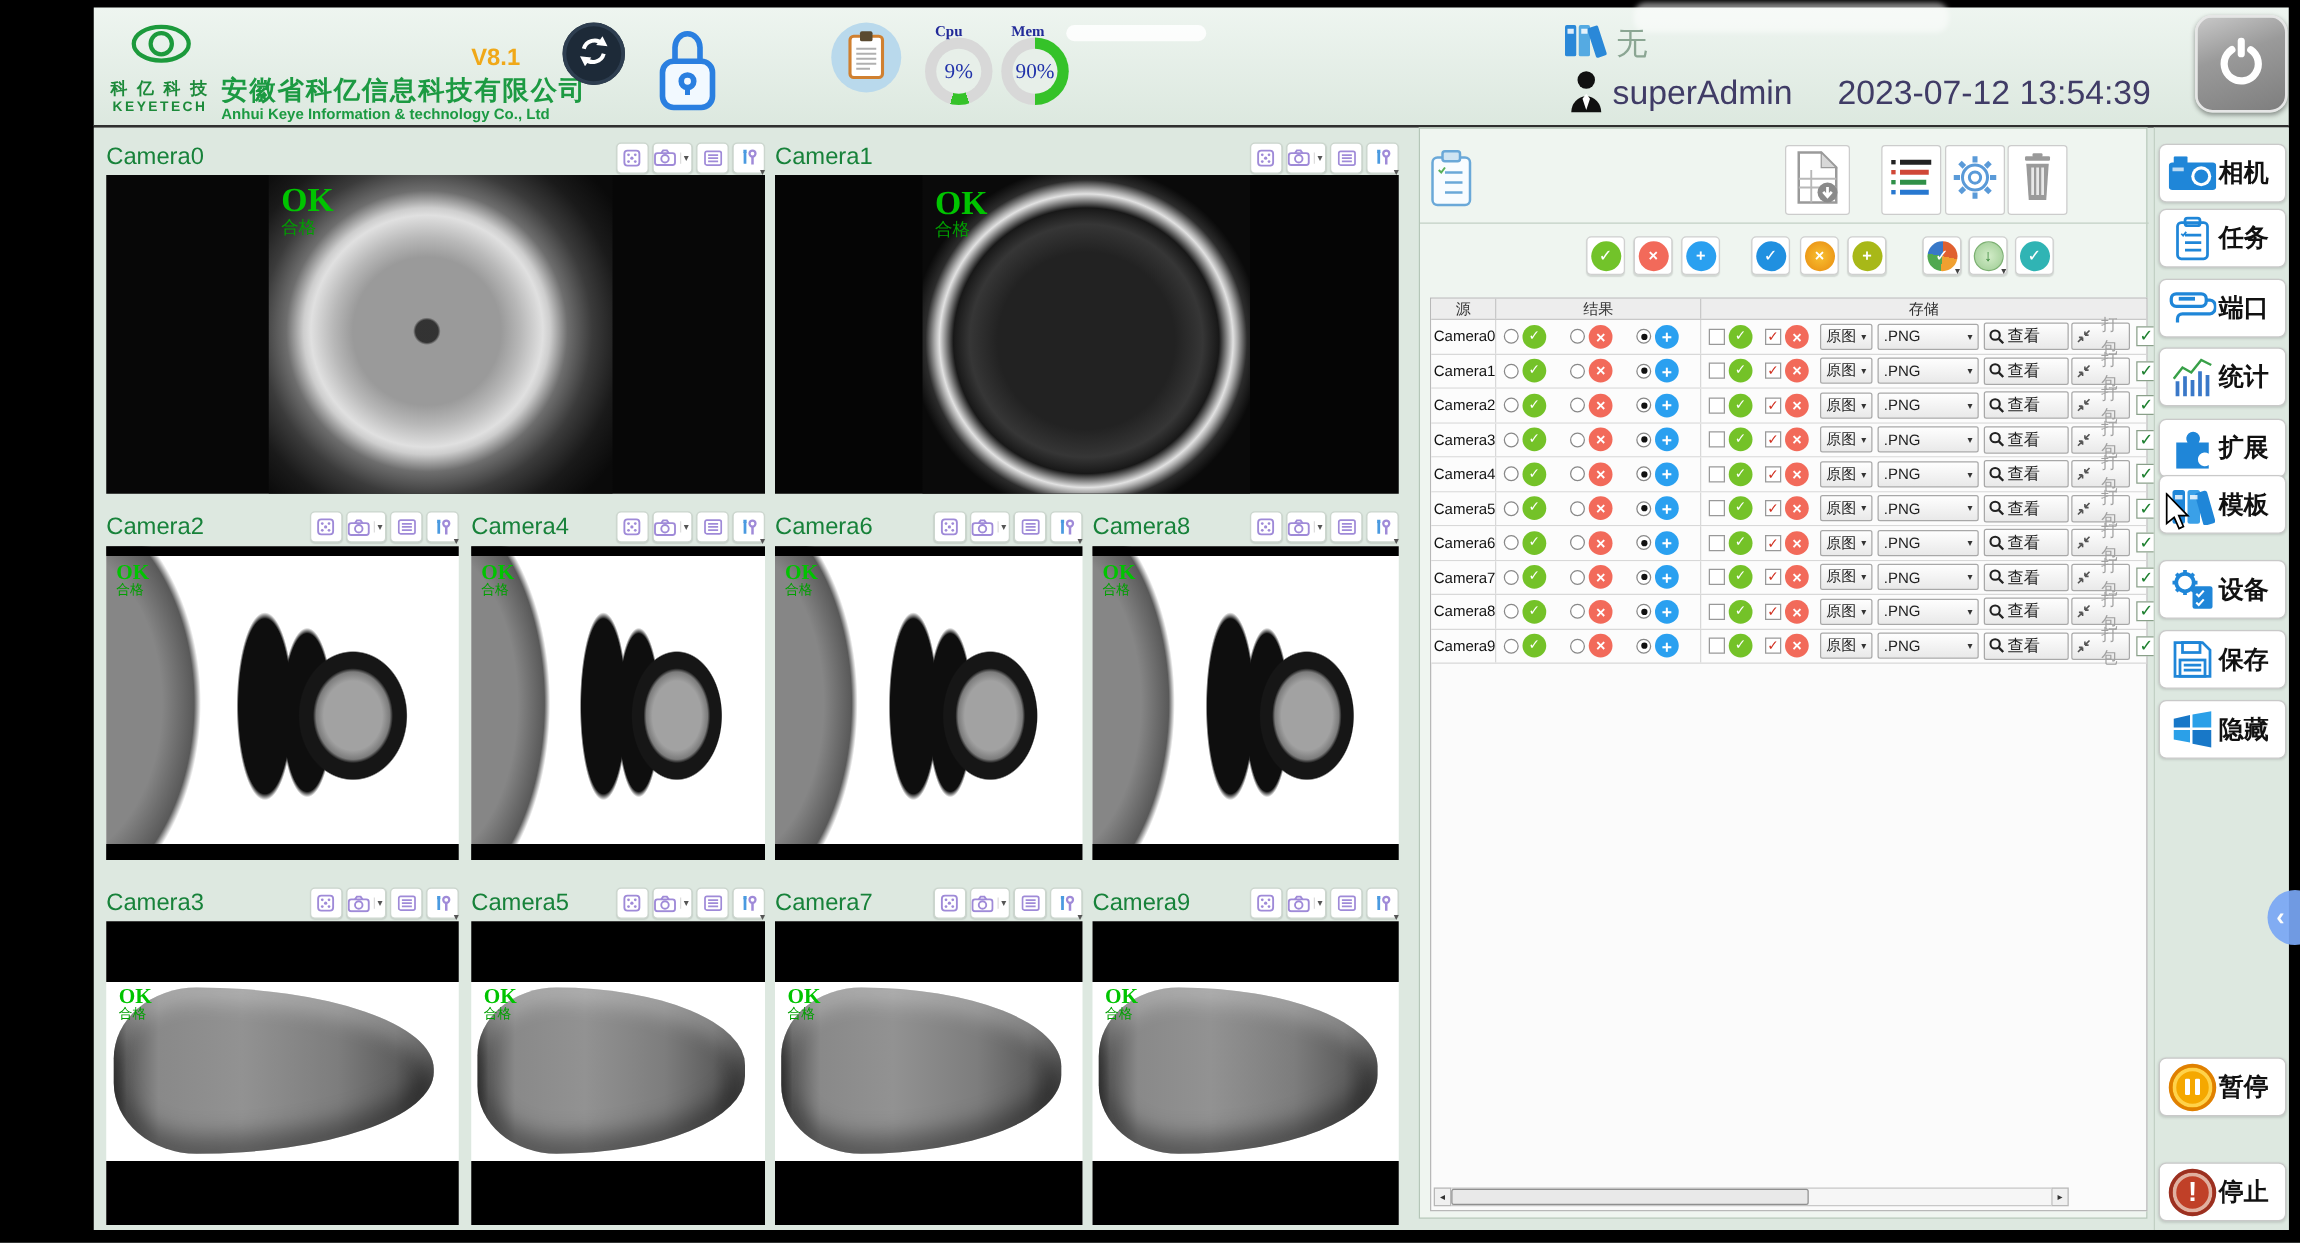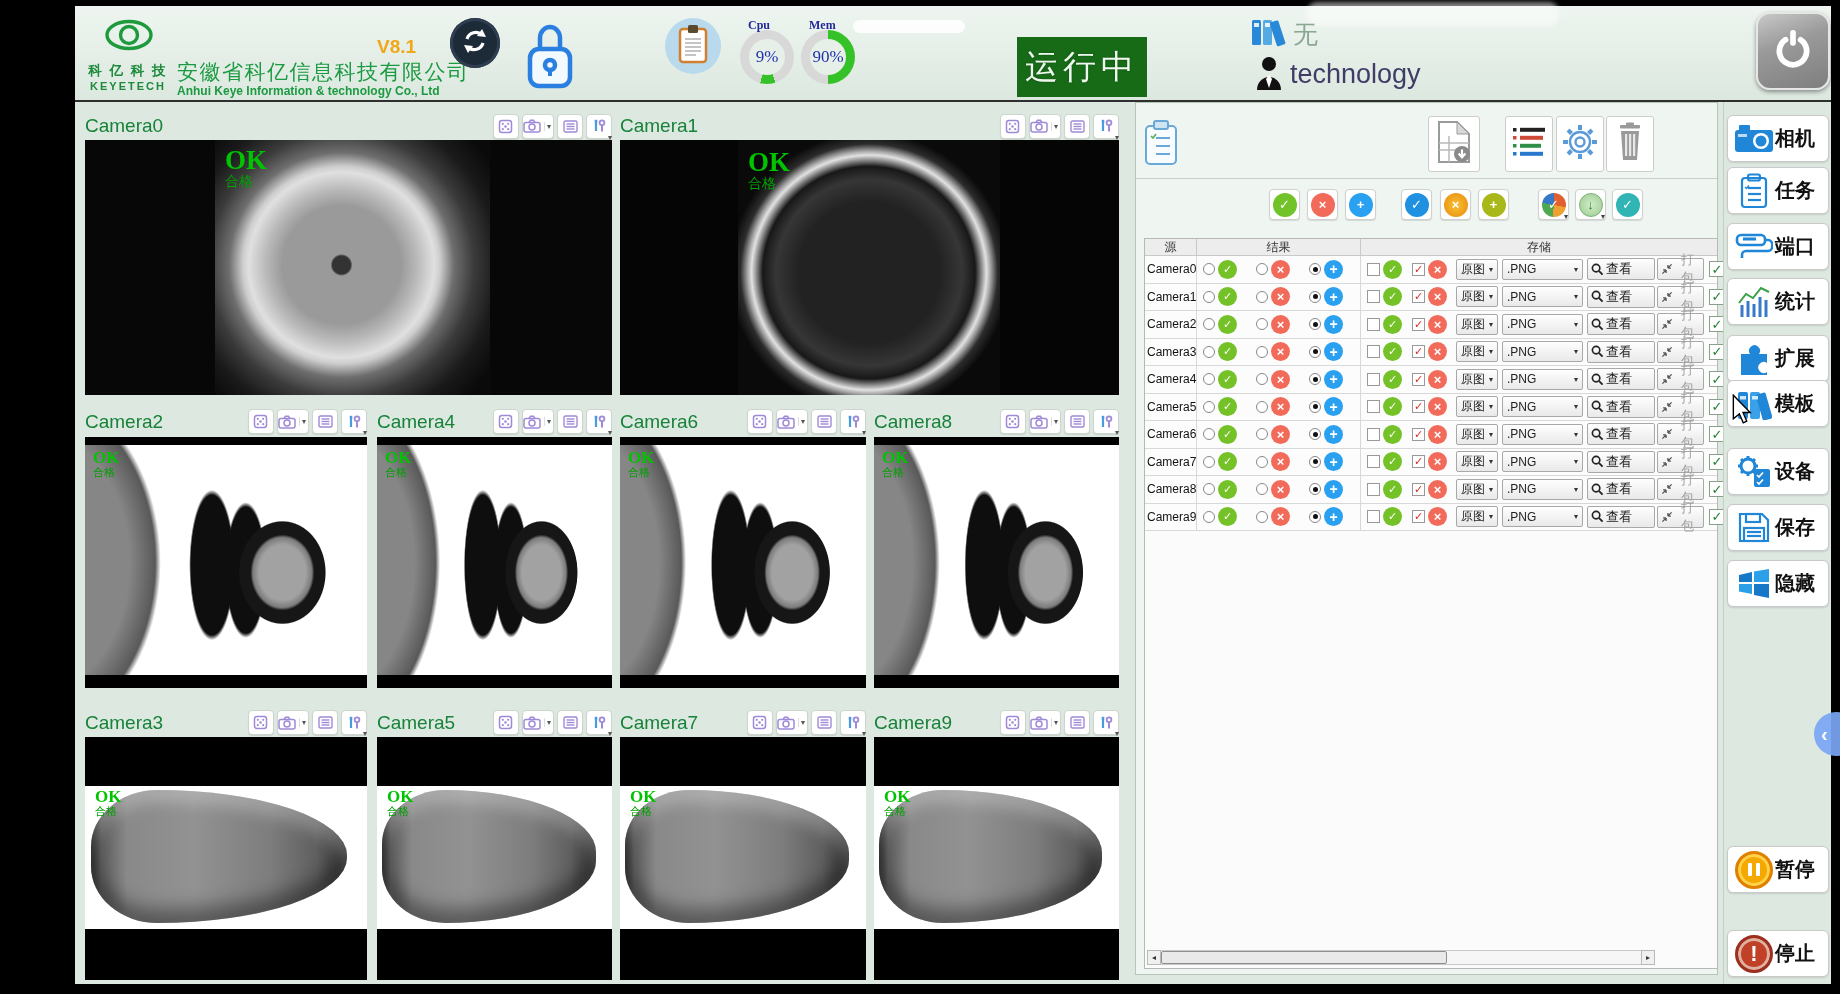--- a/index.html
+++ b/index.html
@@ -10,21 +10,21 @@
   
   #header{position:absolute;left:75px;top:6px;width:1756px;height:95px;
     background:linear-gradient(#eef5f0,#dce8df)}
   #header .abs{position:absolute}
   .company-cn{left:0;top:56px;width:106px;text-align:center;font-size:13.5px;font-weight:bold;
     letter-spacing:2px;color:#1c8a3a}
   .company-en{left:0;top:74px;width:106px;text-align:center;font-size:11px;font-weight:bold;
     letter-spacing:2px;color:#1c8a3a}
   .app-title{left:102px;top:4px;font-size:43px;font-weight:bold;color:#f2520a;letter-spacing:1px}
   .app-version{left:302px;top:30px;font-size:19px;font-weight:bold;color:#f0a818}
-  .subtitle-cn{left:102px;top:52px;font-size:21px;font-weight:normal;color:#1c9a42;letter-spacing:1.5px}
+  .subtitle-cn{left:102px;top:52px;font-size:21px;font-weight:bold;color:#1c9a42;letter-spacing:1.5px}
   .subtitle-en{left:102px;top:78px;font-size:12px;font-weight:bold;color:#1c9a42}
   .refresh-btn{left:375px;top:12px;width:50px;height:50px;border-radius:50%;
     background:#1d2a38;display:flex;align-items:center;justify-content:center;cursor:pointer;
     box-shadow:0 0 0 3px #2e3e50 inset}
   .lock-btn{left:452px;top:10px}
   .clip-circle{left:590px;top:12px;width:56px;height:56px;border-radius:50%;background:#b9d9ec;
     display:flex;align-items:center;justify-content:center}
   .gauge{width:54px;height:54px;border-radius:50%;position:absolute}
   .gauge .ring{position:absolute;inset:0;border-radius:50%}
   .gauge .hole{position:absolute;left:9px;top:9px;width:36px;height:36px;border-radius:50%;
@@ -270,21 +270,20 @@
       <div class="ring" style="background:conic-gradient(#35c229 0 50%, #d8d8d8 50%)"></div>
       <div class="hole">
           <span class="val">90%</span>
         </div>
       <span class="glabel">Mem</span>
     </div>
 
     <div class="abs white-streak"></div>
     <div class="abs white-blur"></div>
 
-    <div class="abs run-box">运行中</div>
 
     <span class="abs books-icon">
       <svg width="38" height="32">
           <g fill="#2a88d8">
         <rect x="1" y="4" width="9" height="25" rx="1.5"></rect>
         <rect x="12" y="4" width="9" height="25" rx="1.5" fill="#55aae2"></rect>
         <rect x="22" y="5" width="9" height="25" rx="1.5" transform="rotate(-18 26 17)"></rect>
         <rect x="3" y="7" width="5" height="4" fill="#fff" opacity=".85"></rect>
         <rect x="14" y="7" width="5" height="4" fill="#fff" opacity=".85"></rect>
           </g>
@@ -294,21 +293,22 @@
 
     <span class="abs person-icon">
       <svg width="28" height="34">
           <g fill="#111">
         <circle cx="14" cy="8" r="7"></circle>
             <path d="M2,34 a12,13 0 0 1 24,0 z"></path>
         <path d="M14,19 l3,4 -3,9 -3,-9 z" fill="#fff"></path>
           </g>
         </svg>
     </span>
-    <span class="abs user-text">technology</span>
+    <span class="abs user-text">superAdmin</span>
+    <span class="abs datetime-text">2023-07-12 13:54:39</span>
 
     <div class="abs power-btn">
       <span>
         <svg width="42" height="42" viewBox="0 0 40 40">
           <circle cx="20" cy="22" r="13" fill="none" stroke="#fff" stroke-width="5.5" stroke-dasharray="66 16" stroke-linecap="round" transform="rotate(-56 20 22)"></circle>
           <rect x="17.3" y="2" width="5.4" height="15" rx="2.6" fill="#fff"></rect>
           </svg>
       </span>
     </div>
   </div>

